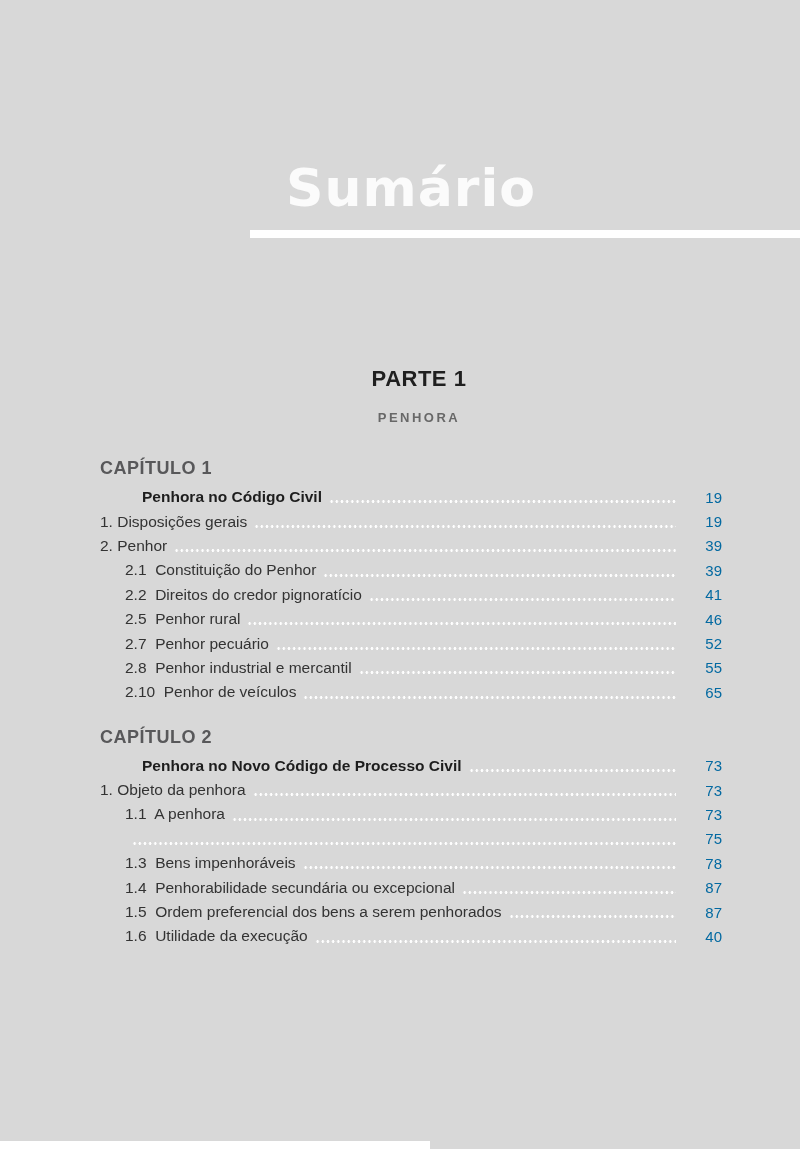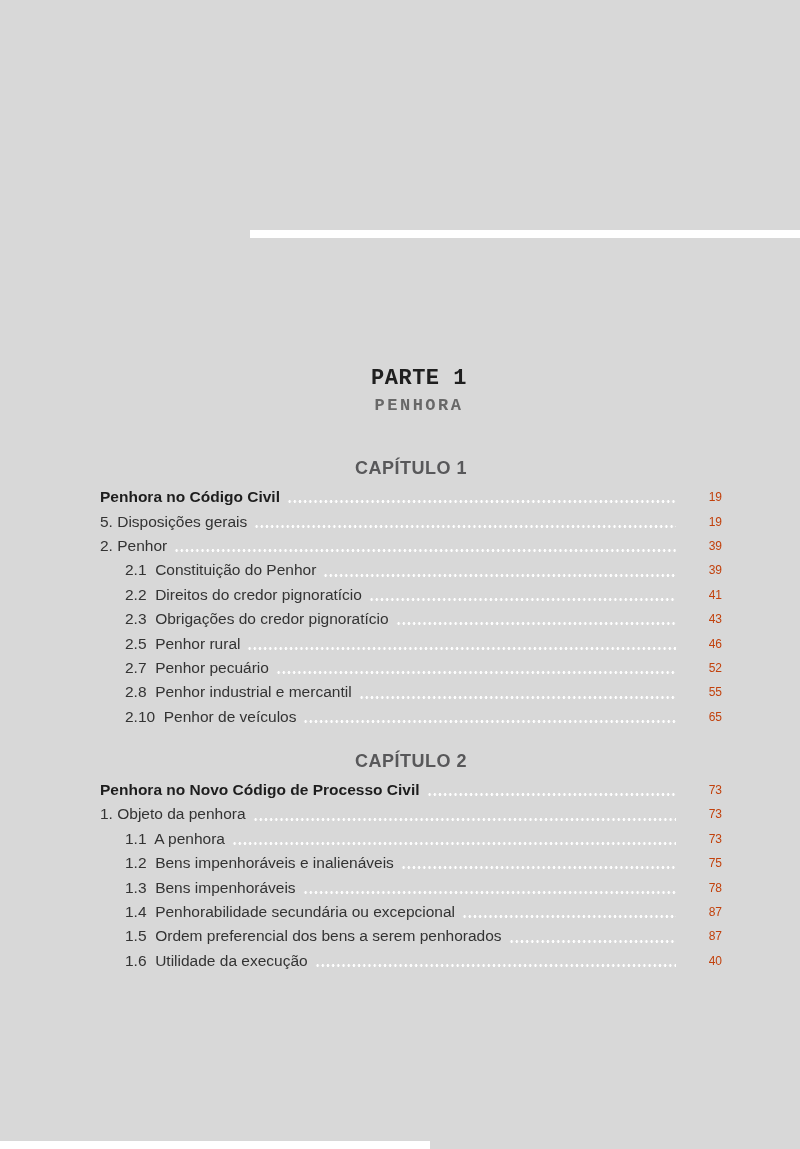--- a/index.html
+++ b/index.html
@@ -22,91 +22,90 @@
     position:absolute; left:250px; right:0; top:230px; height:8px;
     background:#ffffff;
   }
   .bottom-bar {
     position:absolute; left:0; width:430px; bottom:0; height:8px;
     background:#ffffff;
   }
   .part-block {
     position:absolute; left:116px; right:78px; top:366px;
     text-align:center;
-    font-family:Liberation Mono, monospace;
   }
   .part-title {
     font-weight:700; font-size:22px; line-height:26px;
     color:#1f1f1f; letter-spacing:0.5px;
   }
   .part-subtitle {
-    margin-top:4px;
-    font-weight:700; font-size:17px; line-height:20px;
+    margin-top:16px;
+    font-weight:700; font-size:13px; line-height:20px;
     color:#686868; letter-spacing:2.5px;
   }
   .toc {
     position:absolute; left:100px; right:78px; top:457px;
   }
   .chapter + .chapter { margin-top:21px; }
   .chapter-heading {
     font-weight:700; font-size:18px; line-height:22px;
     color:#58585a; letter-spacing:0.5px;
     margin-bottom:6px;
-    text-align:center;
   }
   .row {
     display:flex; align-items:center;
     height:24.4px;
     font-size:15.5px; color:#333333;
   }
-  .row.bold .row-label { font-weight:700; color:#1d1d1d; }
+  .row.bold .row-label { font-weight:700; color:#1d1d1d;margin-left:42px; }
   .row.indent-1 { padding-left:25px; }
   .row-label { white-space:pre; }
   .leader {
     flex:1 1 auto; height:100%; position:relative;
     margin-left:7px; margin-right:10px;
   }
   .leader::after {
     content:"";
     position:absolute; left:0; right:0; bottom:5px; height:5px;
     background-image:radial-gradient(circle, #ffffff 1.15px, rgba(255,255,255,0) 1.45px);
     background-size:5.2px 5px;
     background-repeat:repeat-x;
     background-position:left bottom;
   }
   .row-page {
     flex:0 0 36px; text-align:right;
-    font-size:12px; color:#c2410c;
+    font-size:15px; color:#0369a1;
   }
 </style>
 </head>
 <body>
 
 <div class="page">
 
+  <h1 class="main-title">Sumário</h1>
 
   <div class="top-bar"></div>
 
   <div class="part-block">
     <div class="part-title">PARTE 1</div>
     <div class="part-subtitle">PENHORA</div>
   </div>
 
   <div class="toc">
     <section class="chapter">
       <div class="chapter-heading">CAPÍTULO 1</div>
       <div class="rows">
   <div class="row bold">
     <span class="row-label">Penhora no Código Civil</span>
     <span class="leader"></span>
     <span class="row-page">19</span>
   </div>
 
   <div class="row">
-    <span class="row-label">5. Disposições gerais</span>
+    <span class="row-label">1. Disposições gerais</span>
     <span class="leader"></span>
     <span class="row-page">19</span>
   </div>
 
   <div class="row">
     <span class="row-label">2. Penhor</span>
     <span class="leader"></span>
     <span class="row-page">39</span>
   </div>
 
@@ -115,25 +114,20 @@
     <span class="leader"></span>
     <span class="row-page">39</span>
   </div>
 
   <div class="row indent-1">
     <span class="row-label">2.2  Direitos do credor pignoratício</span>
     <span class="leader"></span>
     <span class="row-page">41</span>
   </div>
 
-  <div class="row indent-1">
-    <span class="row-label">2.3  Obrigações do credor pignoratício</span>
-    <span class="leader"></span>
-    <span class="row-page">43</span>
-  </div>
 
 
   <div class="row indent-1">
     <span class="row-label">2.5  Penhor rural</span>
     <span class="leader"></span>
     <span class="row-page">46</span>
   </div>
 
 
   <div class="row indent-1">
@@ -172,21 +166,20 @@
     <span class="row-page">73</span>
   </div>
 
   <div class="row indent-1">
     <span class="row-label">1.1  A penhora</span>
     <span class="leader"></span>
     <span class="row-page">73</span>
   </div>
 
   <div class="row indent-1">
-    <span class="row-label">1.2  Bens impenhoráveis e inalienáveis</span>
     <span class="leader"></span>
     <span class="row-page">75</span>
   </div>
 
   <div class="row indent-1">
     <span class="row-label">1.3  Bens impenhoráveis</span>
     <span class="leader"></span>
     <span class="row-page">78</span>
   </div>
 

